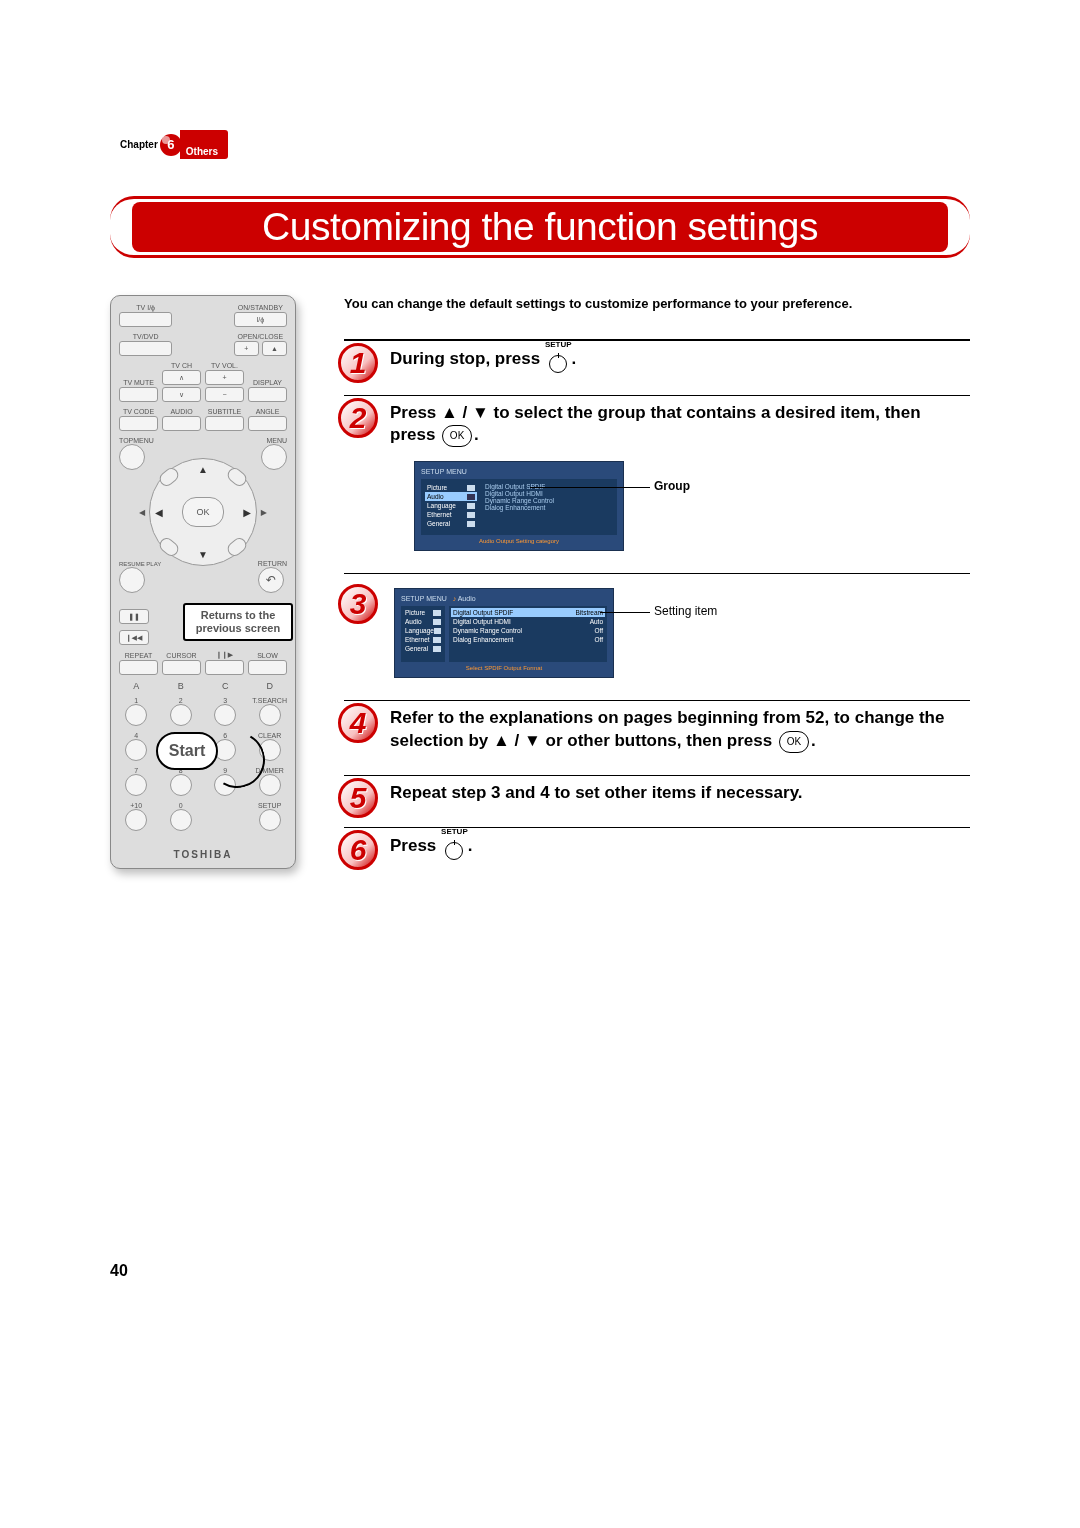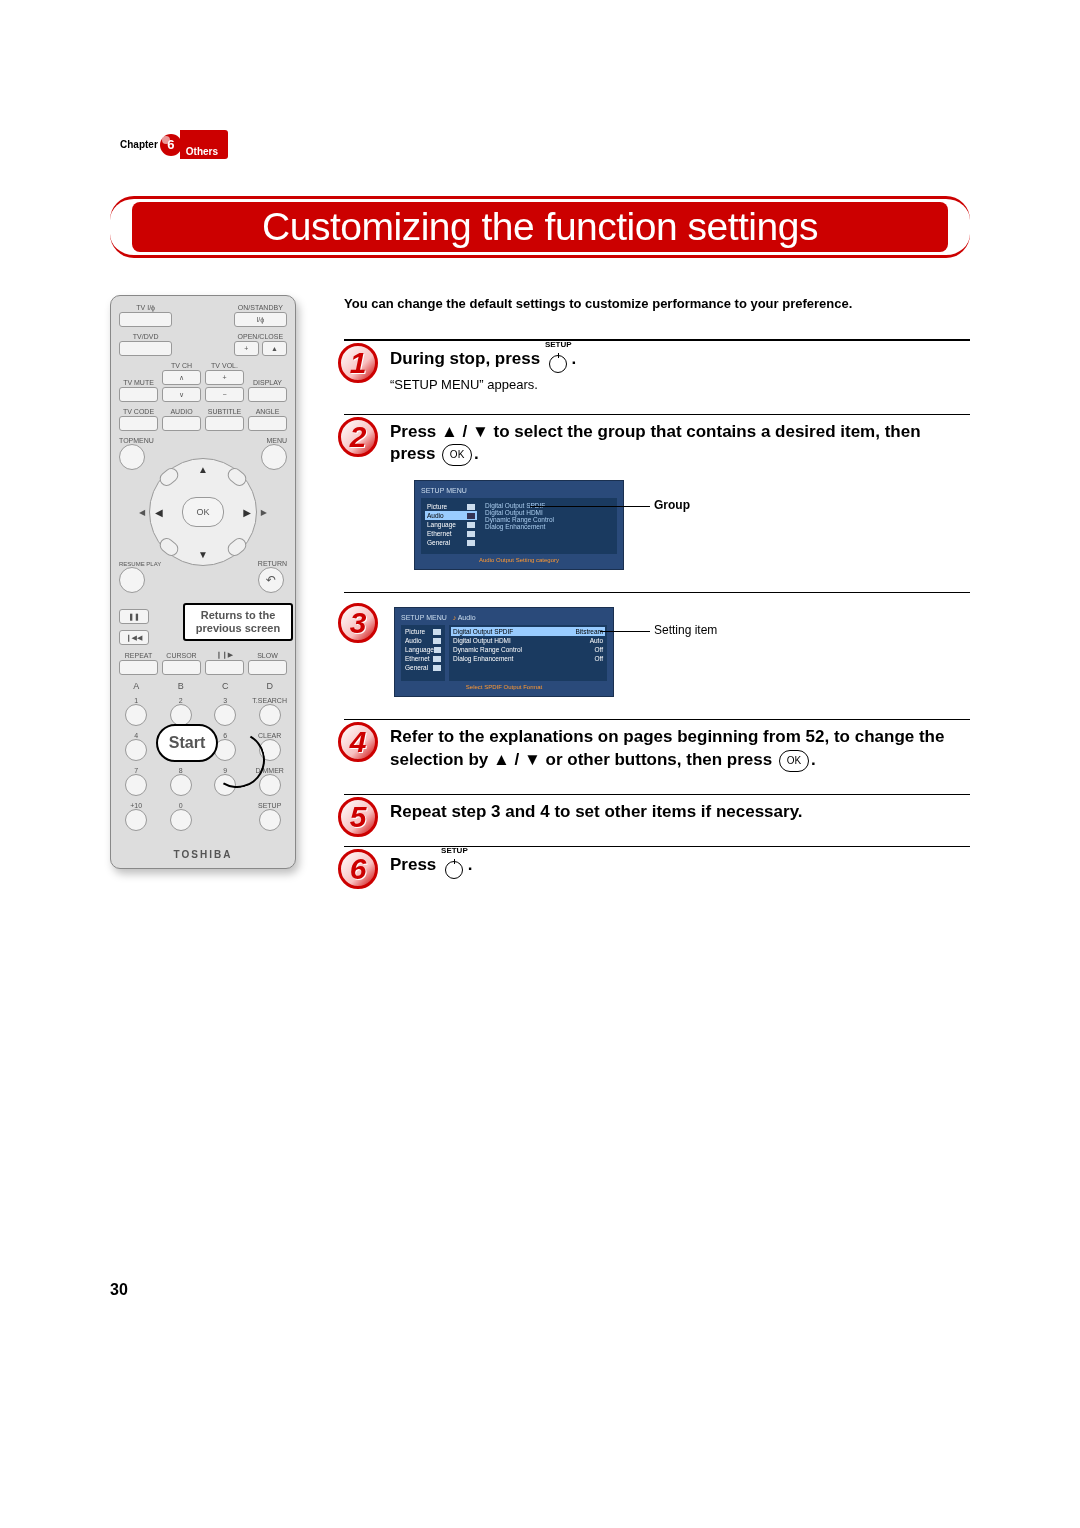--- a/index.html
+++ b/index.html
@@ -331,21 +331,21 @@
     border-radius: 3px;
     padding: 4px 6px;
     font-size: 11px;
     font-weight: bold;
     line-height: 1.2;
     text-align: center;
   }
   .start-bubble {
     position: absolute;
     left: 45px;
-    bottom: 106px;
+    bottom: 98px;
     width: 62px; height: 38px;
     border: 2.5px solid #000;
     border-radius: 20px;
     background: #fff;
     display: flex;
     align-items: center;
     justify-content: center;
     font-size: 16px;
     font-weight: bold;
   }
@@ -625,21 +625,20 @@
         <div class="step-badge">
             <span>1</span>
           </div>
         <div class="step-title">
           <span>During stop, press </span>
           <span class="setup-stack">
             <span class="tiny-label">SETUP</span>
             <span class="circ"></span>
           </span><span>.</span>
         </div>
-        <div class="step-body">“SETUP MENU” appears.</div>
       </div>
       <hr class="thin-rule">
 
       <div class="step">
         <div class="step-badge">
             <span>2</span>
           </div>
         <div class="step-title">
           <span>Press </span><span>▲ / ▼</span><span> to select the group that contains a desired item, then press </span>
           <span class="btn-icon">OK</span><span>.</span>
@@ -769,14 +768,14 @@
           <span>Press </span>
           <span class="setup-stack">
             <span class="tiny-label">SETUP</span>
             <span class="circ"></span>
           </span><span>.</span>
         </div>
       </div>
     </div>
   </div>
 
-  <div class="page-num">30</div>
+  <div class="page-num">40</div>
 </div>
 
 </body></html>

